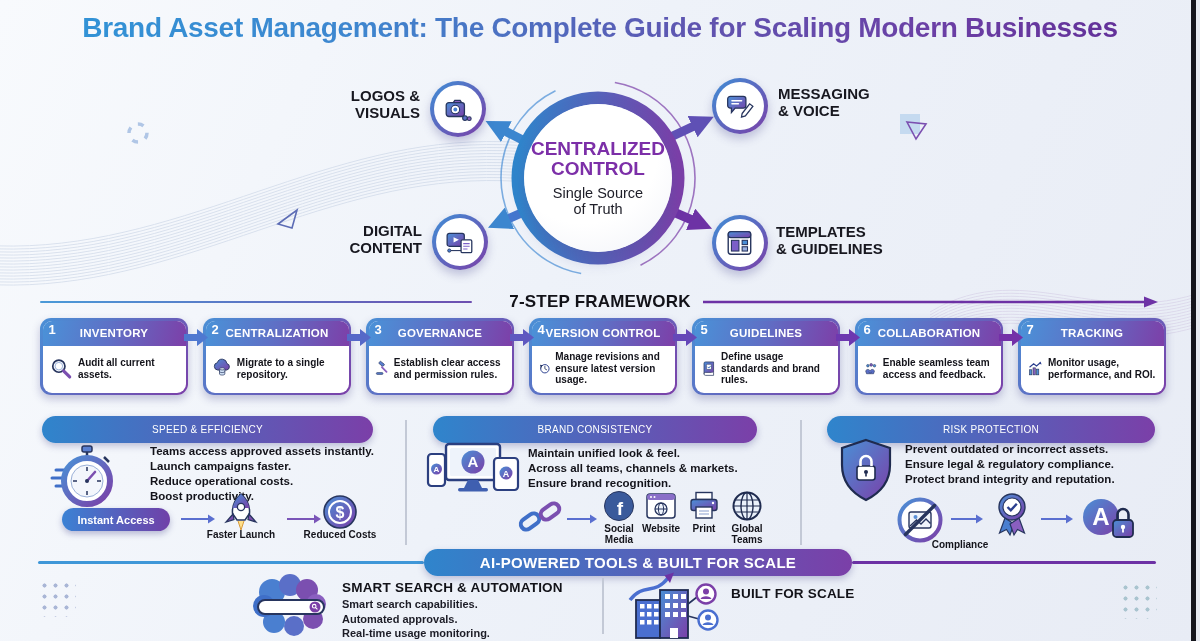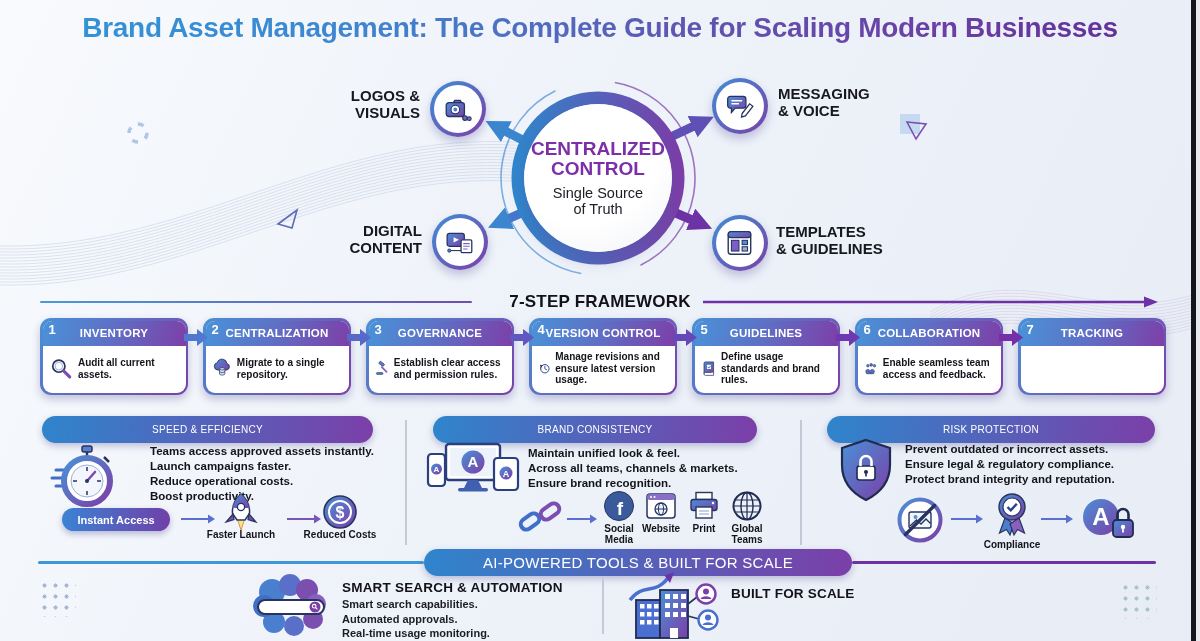--- a/index.html
+++ b/index.html
@@ -52,21 +52,21 @@
   .cap{ font-size:10px; font-weight:bold; color:#13131a; text-align:center; line-height:1.08; }
   .pill{ border-radius:12px; background:linear-gradient(92deg,#3b82d4,#7040a8); color:#fff;
     font-size:11px; font-weight:bold; display:flex; align-items:center; justify-content:center;
     box-shadow:0 3px 6px rgba(70,70,140,.35); }
   .vdiv{ width:1.5px; background:#c3c9d6; }
 
   
   .foot-line-l{ left:38px; top:561px; width:386px; height:3px; border-radius:2px; background:#3f97d8; }
   .foot-line-r{ left:852px; top:561px; width:304px; height:3px; border-radius:2px; background:#6d32a5; }
   .foot-pill{ left:424px; top:549px; width:428px; height:27px; border-radius:14px;
-    background:linear-gradient(92deg,#2f85cc,#7b3fa8); color:#fff; font-size:15px; font-weight:normal;
+    background:linear-gradient(92deg,#2f85cc,#7b3fa8); color:#fff; font-size:15px; font-weight:bold;
     letter-spacing:.3px; display:flex; align-items:center; justify-content:center; box-shadow:0 3px 7px rgba(70,70,140,.3); }
   .fi-title{ font-size:13.5px; font-weight:bold; color:#121218; letter-spacing:.2px; }
   .fi-lines div{ font-size:11px; font-weight:bold; color:#1c1c26; line-height:1.32; }
 
   
   .dots{ width:38px; height:38px;
     background-image:radial-gradient(circle,#a9b6d6 1.8px,transparent 2.3px);
     background-size:11px 11px; background-position:1px 1px; }
   .dots.r{ background-image:radial-gradient(circle,#a9c4cf 1.8px,transparent 2.3px); }
   .edge-dark{ left:1191px; top:0; width:5px; height:641px; background:#15151c; }
@@ -331,20 +331,30 @@
         <span class="step-desc">Enable seamless team access and feedback.</span>
       </div>
       </div>
   </div>
   <div class="abs step z1" style="left:1018px;">
     <div class="step-in">
         <div class="step-head">
       <span class="step-num">7</span>
       <span class="step-title">TRACKING</span>
         </div>
+      <div class="step-body">
+        <svg width="27" height="27" viewBox="0 0 26 26">
+          <rect x="4" y="15" width="3.6" height="8" fill="#4a8fd6" stroke="#27355e" stroke-width="1"></rect>
+          <rect x="9.5" y="12" width="3.6" height="11" fill="#8a5fc0" stroke="#27355e" stroke-width="1"></rect>
+          <rect x="15" y="14" width="3.6" height="9" fill="#4a8fd6" stroke="#27355e" stroke-width="1"></rect>
+          <path d="M4 11l6.5-5.5 4.5 3.5L21 4" fill="none" stroke="#2b3f8f" stroke-width="1.8"></path>
+          <polygon points="21.5,2 23,6.5 18.5,5" fill="#2b3f8f"></polygon>
+        </svg>
+        <span class="step-desc">Monitor usage, performance, and ROI.</span>
+      </div>
       </div>
   </div>
 
   
   <svg class="abs step-arrow z1" style="left:184px;" width="24" height="17">
       <polygon points="0,5 13,5 13,0 24,8.5 13,17 13,12 0,12" fill="#4f78d0"></polygon>
     </svg>
   <svg class="abs step-arrow z1" style="left:347px;" width="24" height="17">
       <polygon points="0,5 13,5 13,0 24,8.5 13,17 13,12 0,12" fill="#5668c8"></polygon>
     </svg>
@@ -495,21 +505,21 @@
       <path d="M1 6h26" stroke="#5a6fd0" stroke-width="2"></path>
       <polygon points="26,1.5 33,6 26,10.5" fill="#5a6fd0"></polygon>
     </svg>
   <svg class="abs z1" style="left:990px;top:490px;" width="44" height="48" viewBox="0 0 44 48">
     <path d="M15 28L9.5 43l7-3.5 3.5 5.5 4-11z" fill="#4a7fd0" stroke="#27355e" stroke-width="1.2"></path>
     <path d="M29 28l5.5 15-7-3.5-3.5 5.5-4-11z" fill="#8a5fc0" stroke="#27355e" stroke-width="1.2"></path>
     <circle cx="22" cy="17" r="13" fill="url(#g1)" stroke="#27355e" stroke-width="1.4"></circle>
     <circle cx="22" cy="17" r="9" fill="#fff" stroke="#27355e" stroke-width="1.2"></circle>
     <path d="M17.5 17l3.3 3.3 6-6.6" fill="none" stroke="#2b3f8f" stroke-width="2.4"></path>
   </svg>
-  <div class="abs cap z1" style="left:976px;top:540px;width:72px;">Compliance</div>
+  <div class="abs cap z1" style="left:924px;top:540px;width:72px;">Compliance</div>
   <svg class="abs z1" style="left:1040px;top:513px;" width="34" height="12">
       <path d="M1 6h26" stroke="#5a6fd0" stroke-width="2"></path>
       <polygon points="26,1.5 33,6 26,10.5" fill="#5a6fd0"></polygon>
     </svg>
   <svg class="abs z1" style="left:1080px;top:496px;" width="56" height="46" viewBox="0 0 56 46">
     <circle cx="21" cy="21" r="18" fill="url(#g1)"></circle>
     <text x="21" y="29" font-size="24" font-weight="bold" fill="#fff" text-anchor="middle">A</text>
     <rect x="33" y="24" width="20" height="17" rx="3.5" fill="url(#g1)" stroke="#1f2b4f" stroke-width="1.8"></rect>
     <path d="M37.5 24v-5.5a5.5 5.5 0 0111 0V24" fill="none" stroke="#1f2b4f" stroke-width="2.6"></path>
     <circle cx="43" cy="31" r="2.2" fill="#fff"></circle>

